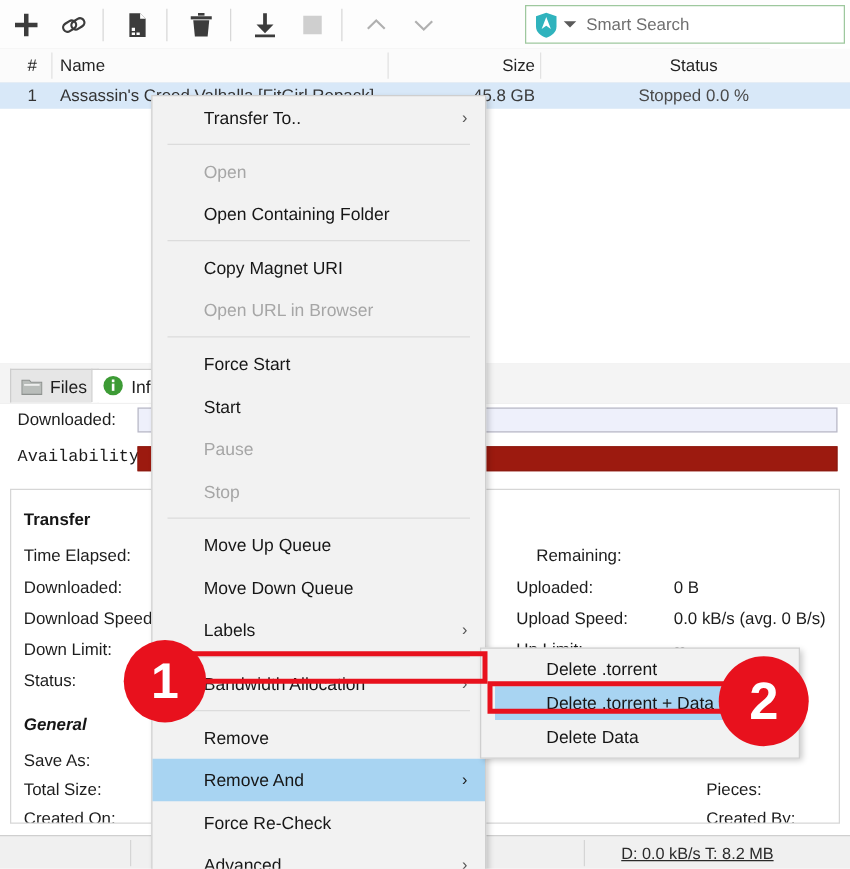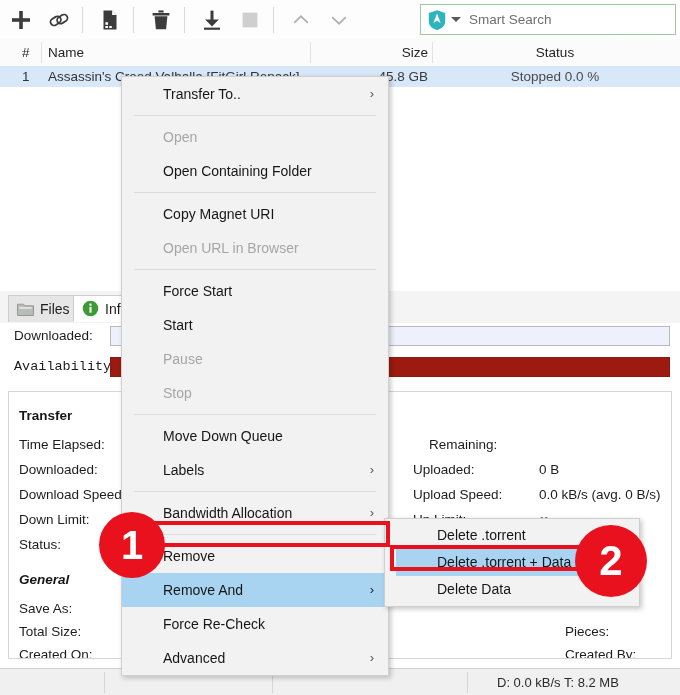--- a/index.html
+++ b/index.html
@@ -330,21 +330,21 @@
         <div class="ln lbl" style="left:224px;top:255px;">Created By:</div>
       </div>
 
     </div>
   </div>
 
   <div class="statusbar">
     <div class="sb-div" style="left:104px;"></div>
     <div class="sb-div" style="left:272px;"></div>
     <div class="sb-div" style="left:467px;"></div>
-    <div class="sb-cell" style="left:497px;">D: 0.0 kB/s T: 8.2 MB</div>
+    <div class="sb-cell" style="left:497px;text-decoration:underline;">D: 0.0 kB/s T: 8.2 MB</div>
   </div>
 
   <div class="ctxmenu">
     <div class="mi">
       <span>Transfer To..</span>
       <span class="arw">›</span>
     </div>
     <div class="msep"></div>
 
     <div class="mi dis">
@@ -370,20 +370,23 @@
       <span>Start</span>
     </div>
     <div class="mi dis">
       <span>Pause</span>
     </div>
     <div class="mi dis">
       <span>Stop</span>
     </div>
     <div class="msep"></div>
 
+    <div class="mi">
+      <span>Move Up Queue</span>
+    </div>
     <div class="mi">
       <span>Move Down Queue</span>
     </div>
     <div class="mi">
       <span>Labels</span>
       <span class="arw">›</span>
     </div>
     <div class="msep"></div>
 
     <div class="mi">

